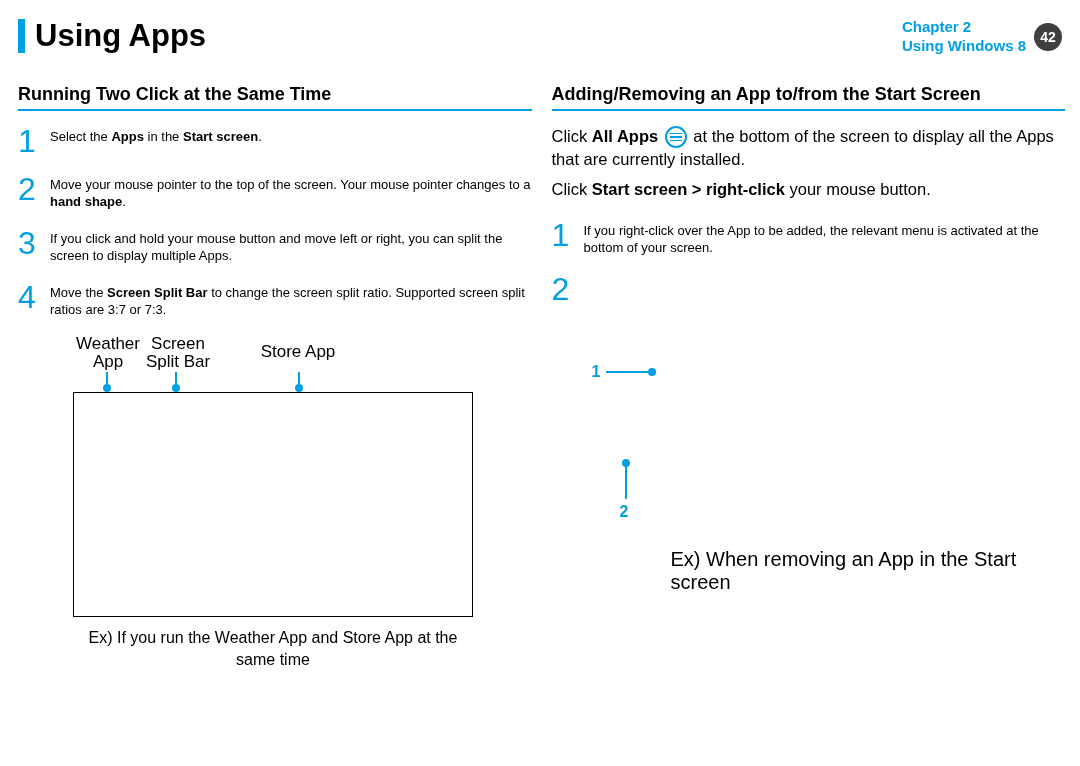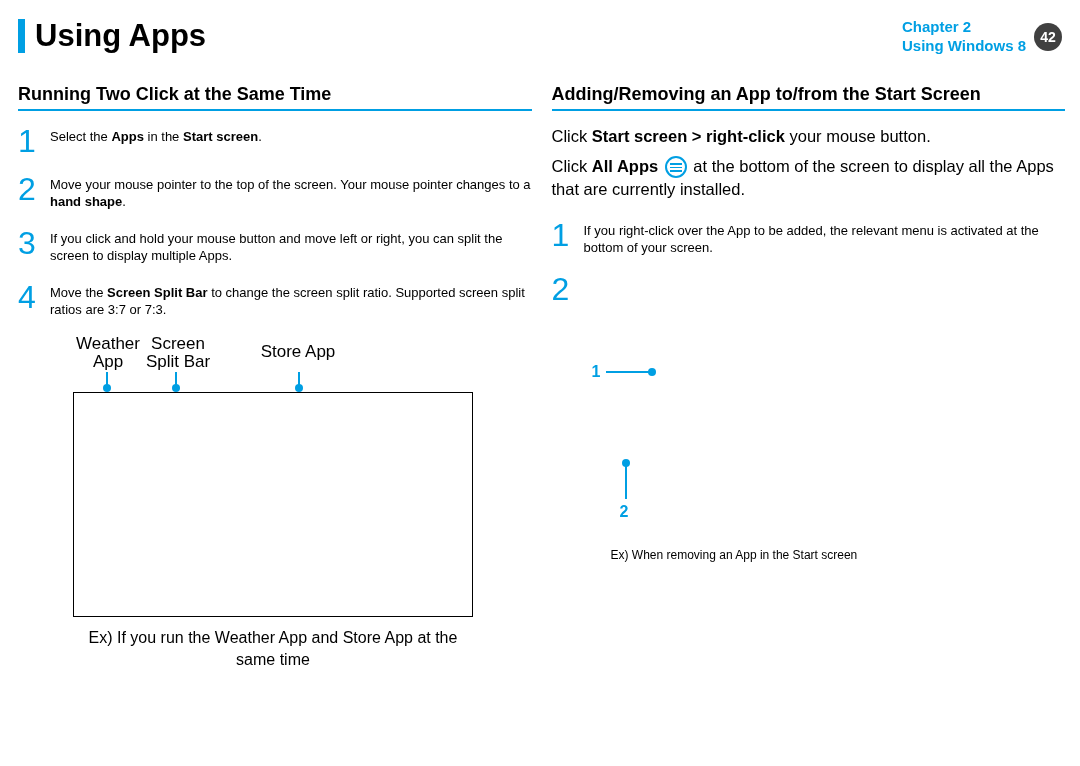--- a/index.html
+++ b/index.html
@@ -172,22 +172,22 @@
   }
   .co2-line {
     position:absolute; width:2px; background:#009fe3;
   }
   .co2-line::before {
     content:"";
     position:absolute; left:-3px; top:-4px;
     width:8px; height:8px; border-radius:50%; background:#009fe3;
   }
   .right-caption {
-    font-size: 12px;
-    margin-left: 59px;
+    font-size: 20px;
+    margin-left: 119px;
   }
 </style>
 </head>
 <body>
 
 <div class="header">
   <div class="header-left">
     <div class="blue-bar"></div>
     <div class="title">Using Apps</div>
   </div>
@@ -250,33 +250,33 @@
       </div>
       <div class="dia-box"></div>
       <div class="dia-caption">Ex) If you run the Weather App and Store App at the same time</div>
     </div>
   </div>
 
   <div class="col">
     <div class="section-title">Adding/Removing an App to/from the Start Screen</div>
 
     <div class="para">
-      <span>Click </span><span class="b">Start screen &gt; right-click</span><span> your mouse button.</span>
-    </div>
-    <div class="para">
       <span>Click </span><span class="b">All Apps</span>
       <span class="inline-icon">
           <span class="lines">
             <div></div>
             <div></div>
             <div></div>
           </span>
         </span>
       <span> at the bottom of the screen to display all the Apps that are currently installed.</span>
     </div>
+    <div class="para">
+      <span>Click </span><span class="b">Start screen &gt; right-click</span><span> your mouse button.</span>
+    </div>
 
     <div class="step" style="margin-top:18px;">
       <div class="step-num">1</div>
       <div class="step-body">If you right-click over the App to be added, the relevant menu is activated at the bottom of your screen.</div>
     </div>
 
     <div class="step">
       <div class="step-num">2</div>
     </div>
 

